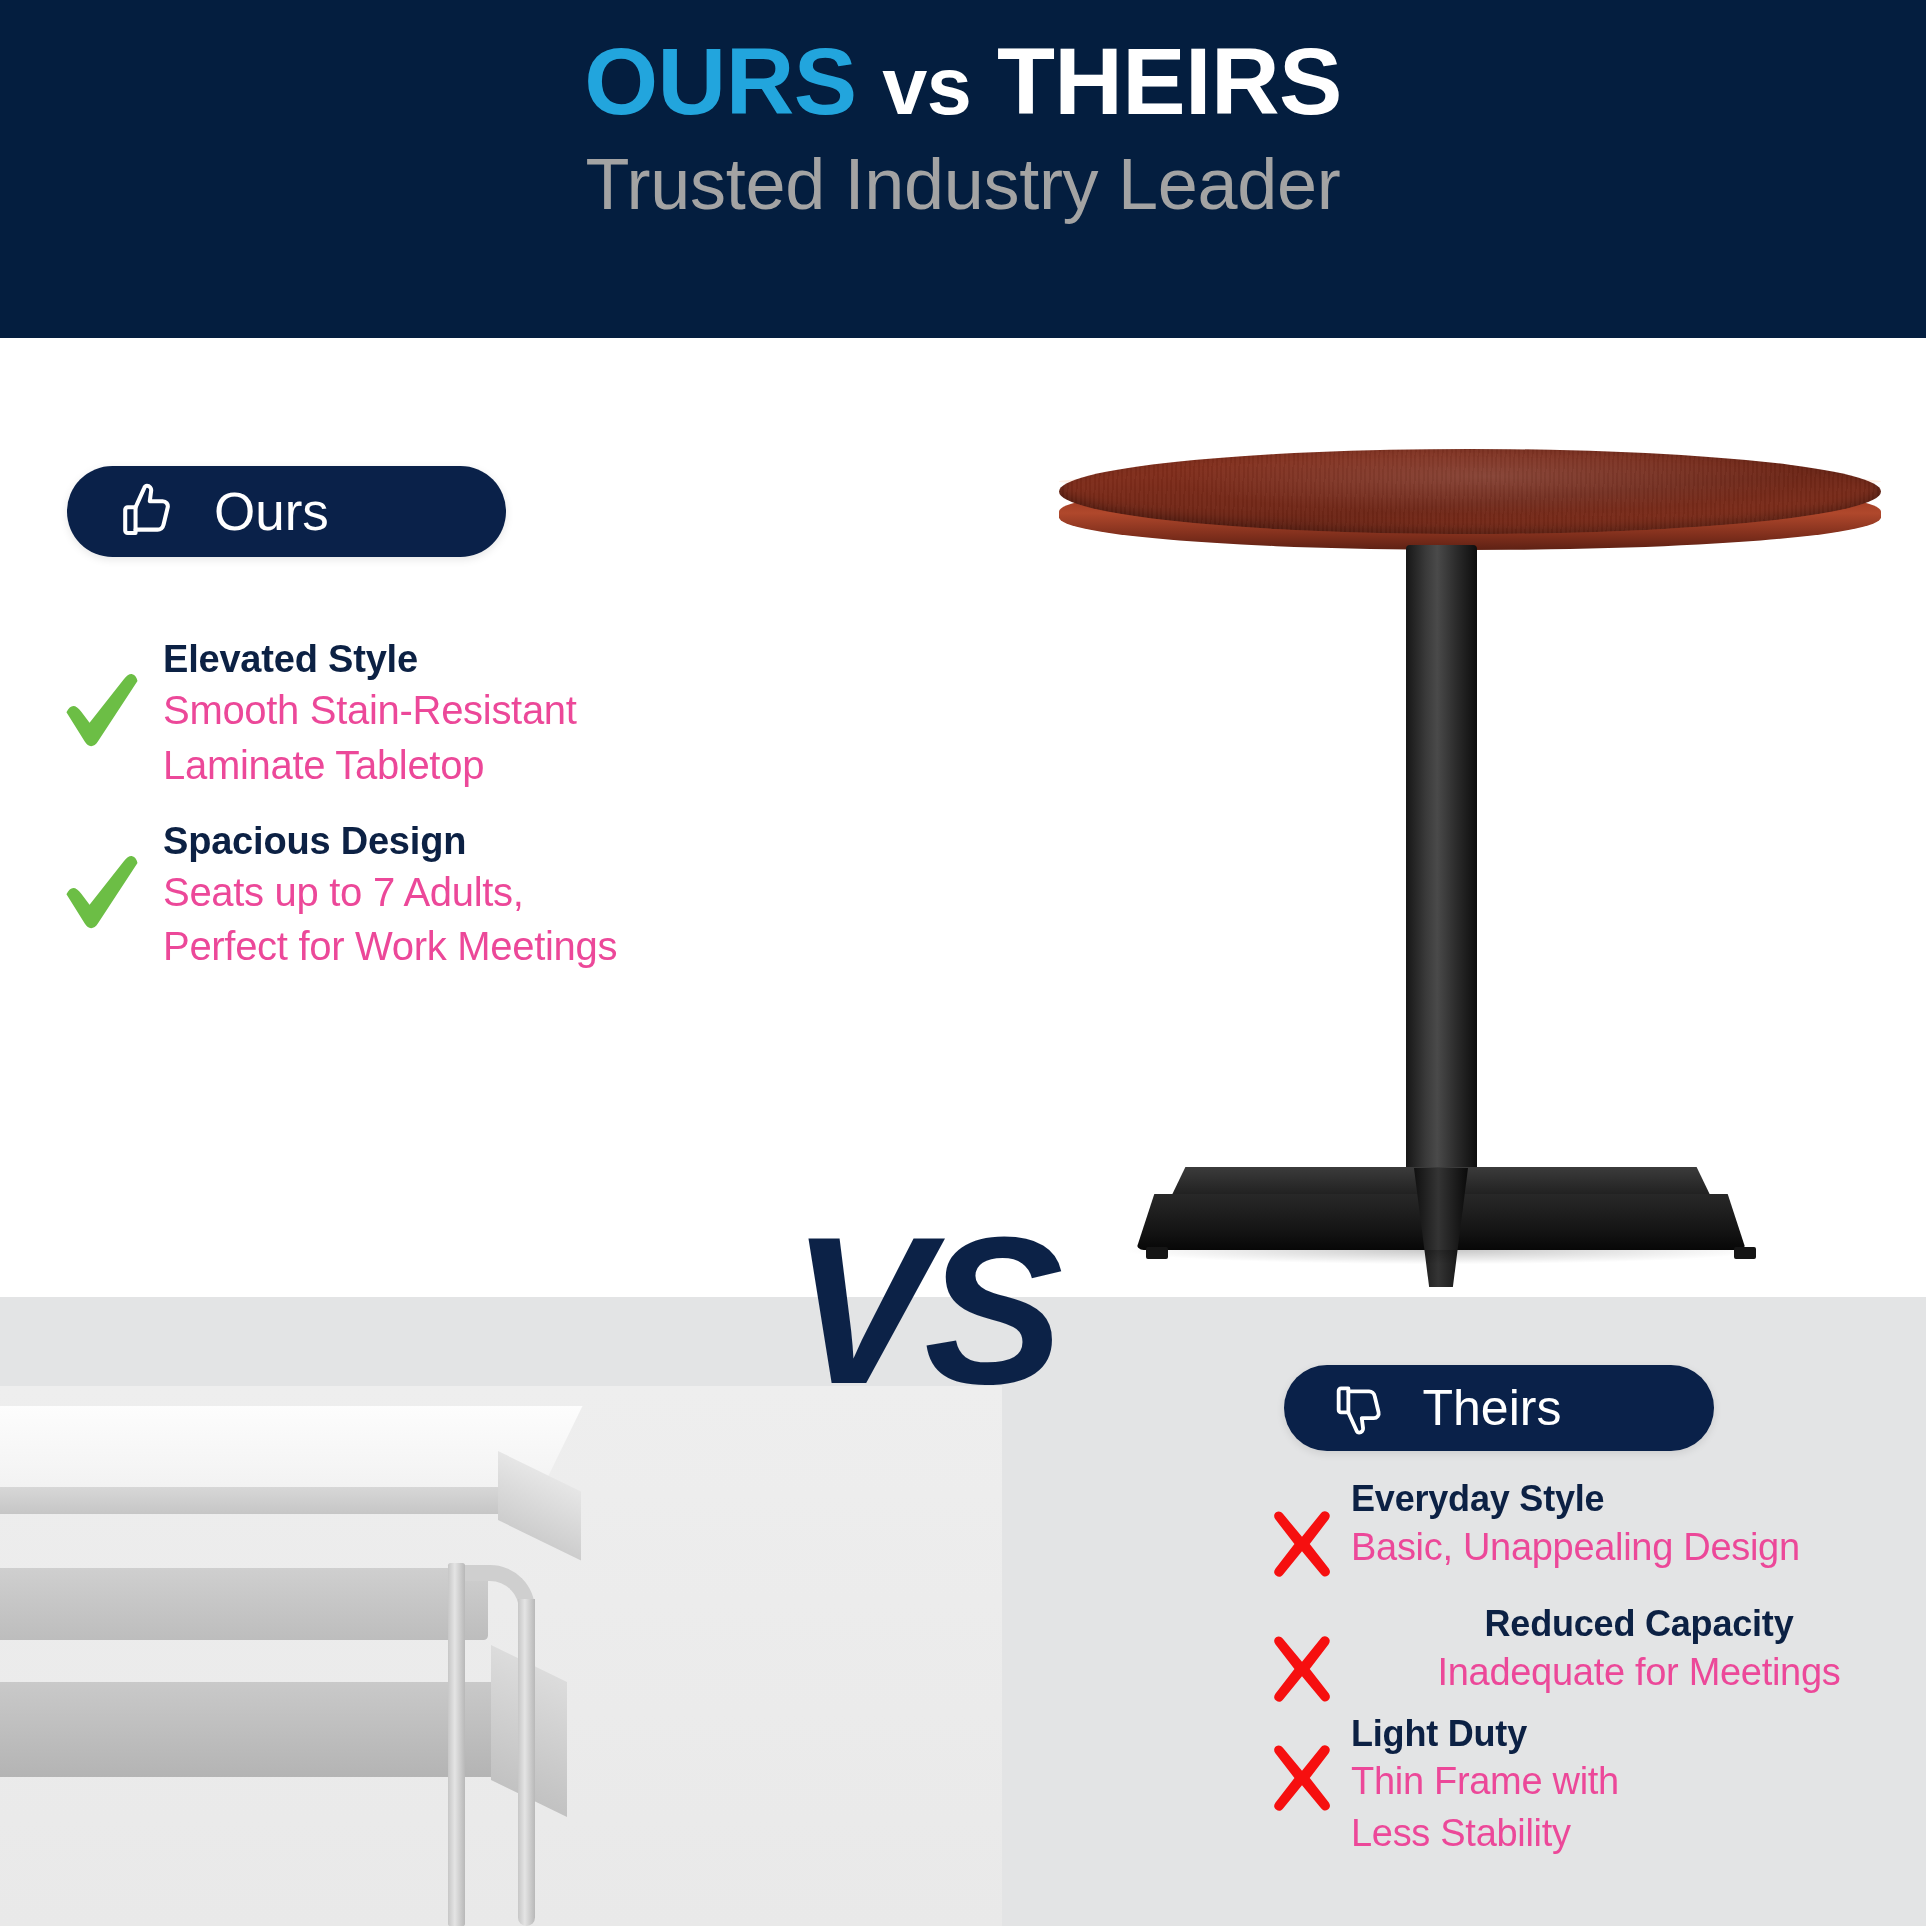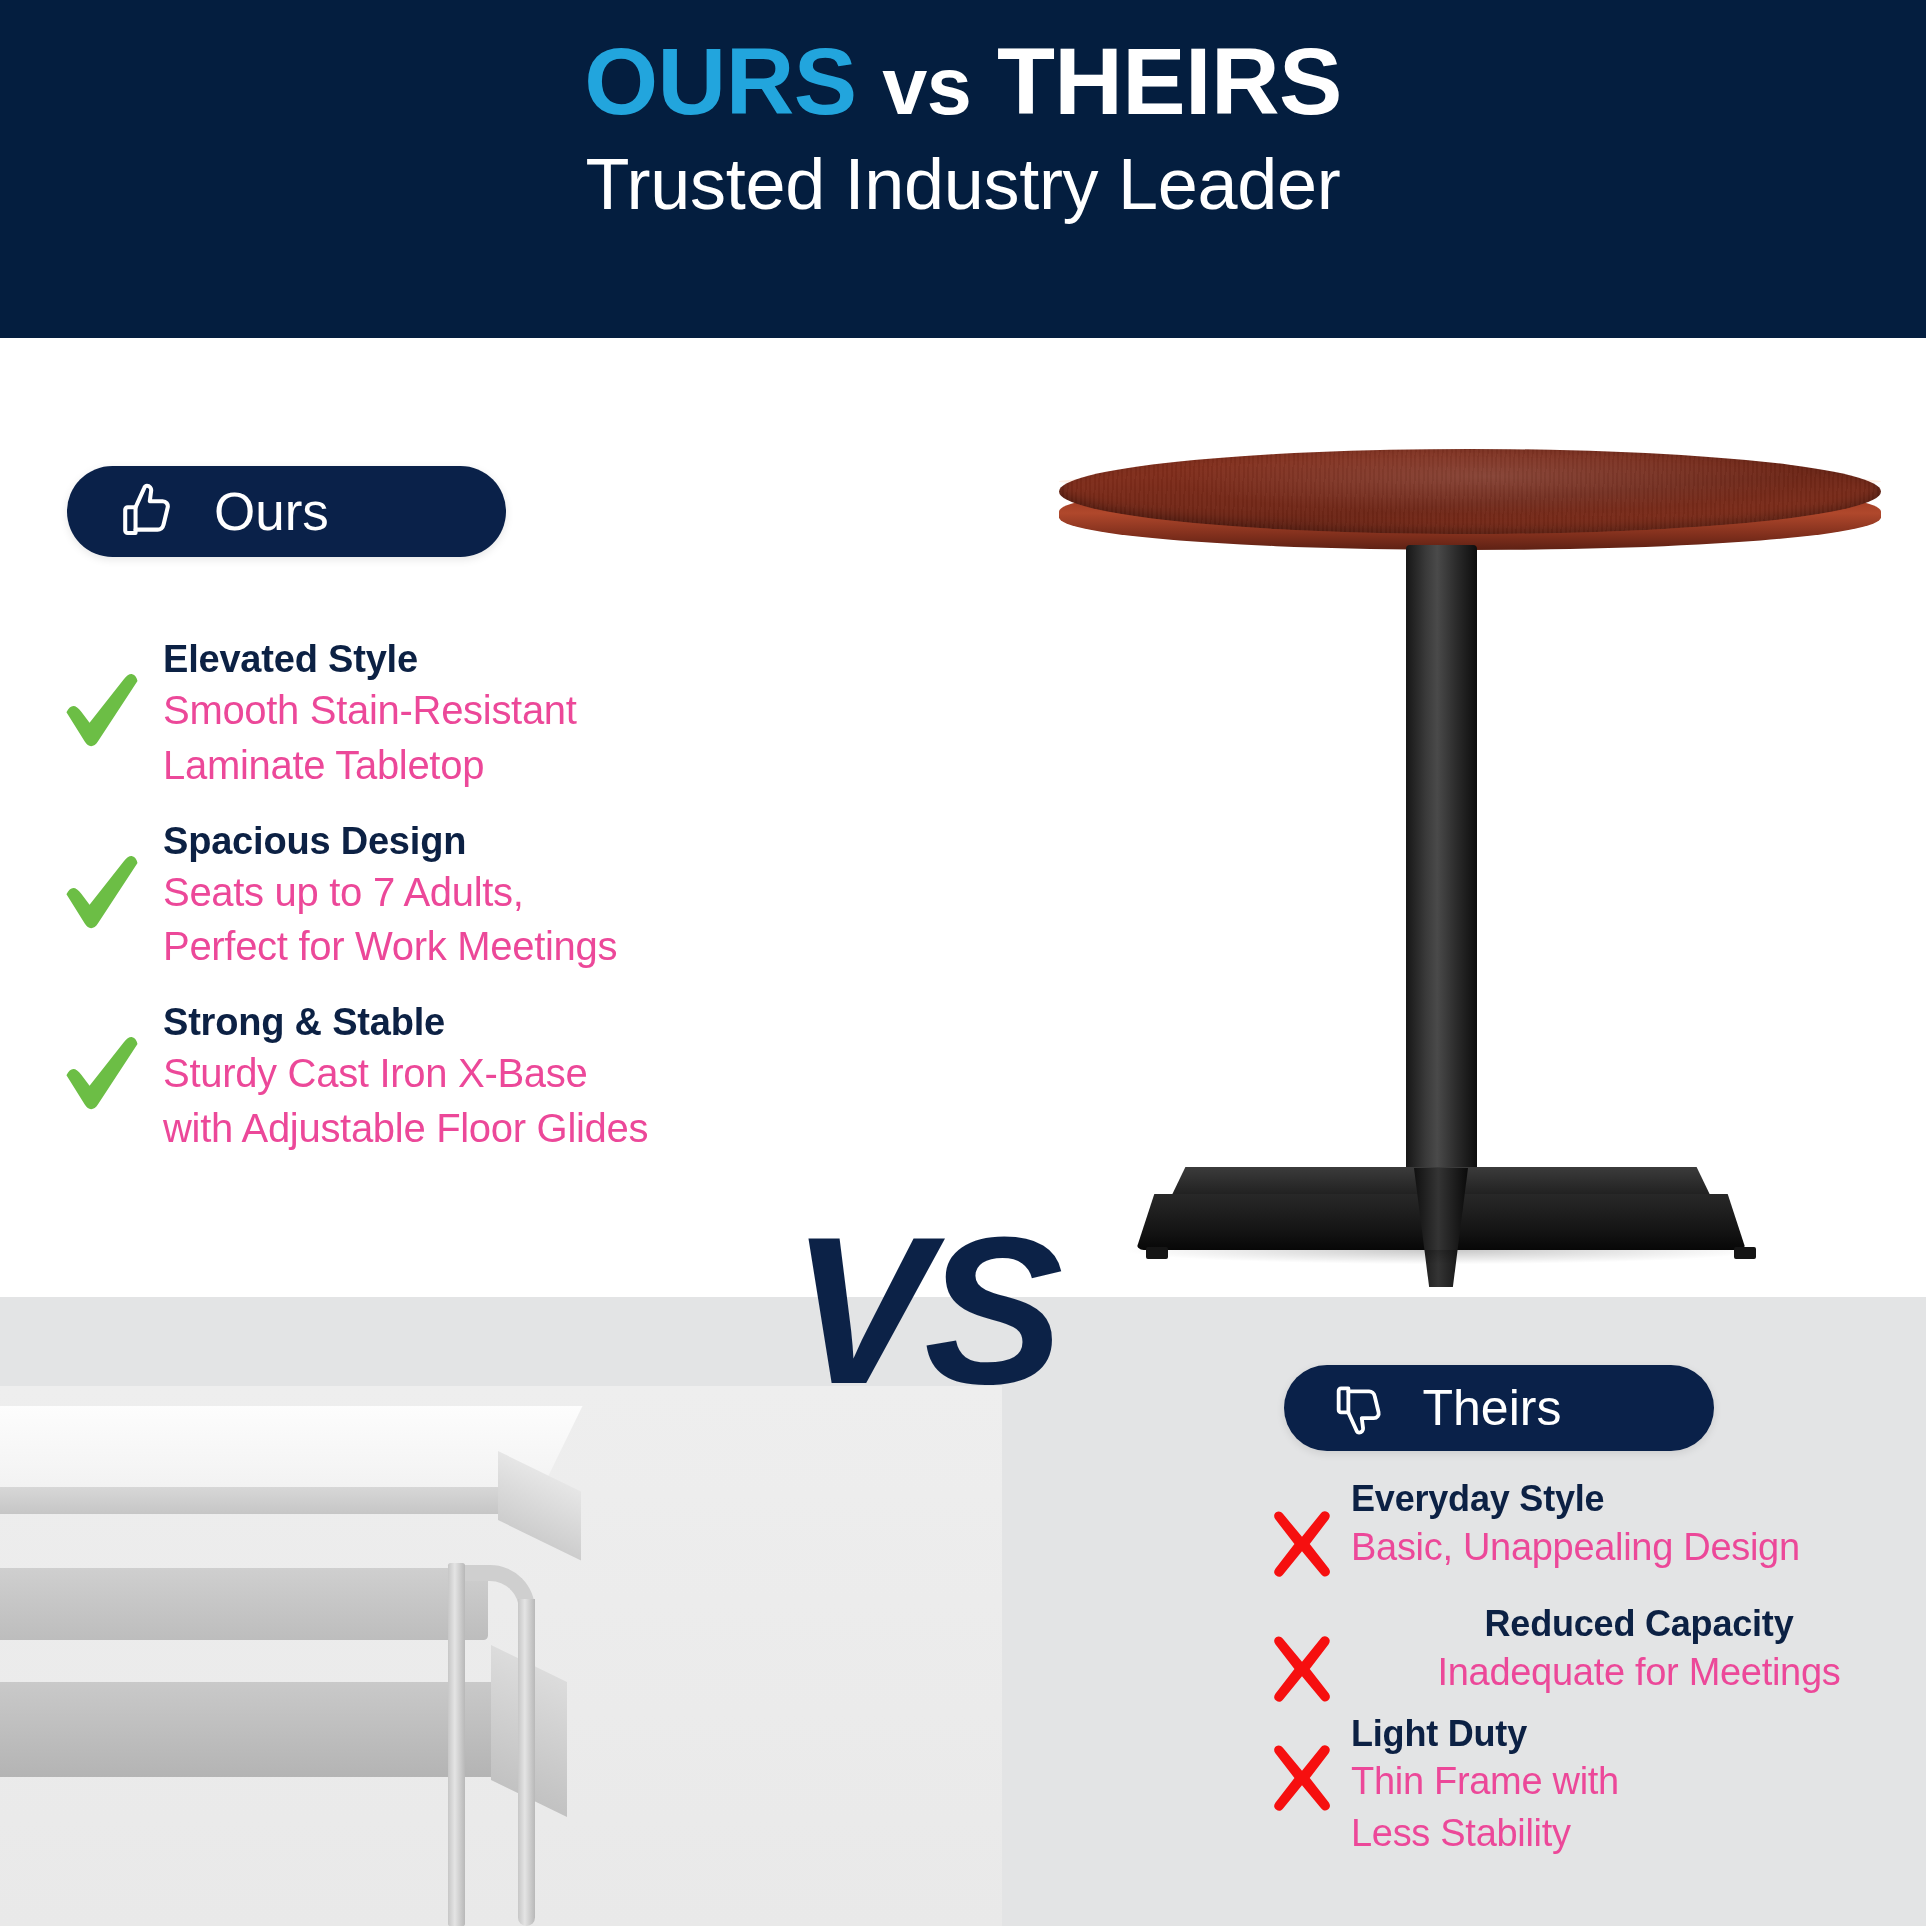--- a/index.html
+++ b/index.html
@@ -36,21 +36,21 @@
     letter-spacing:-0.6px;
     line-height:1.02;
     white-space:nowrap;
     color:#ffffff;
   }
   #title .ours { color:#22a5dd; }
   #title .vs-small { font-size:81px; }
   #subtitle {
     font-size:72px;
     font-weight:400;
-    color:#ffffff;
+    color:#a3a3a3;
     line-height:1.25;
     margin-top:9px;
     letter-spacing:-0.3px;
     white-space:nowrap;
   }
 
   
   .pill {
     position:absolute;
     background:#0a2149;
@@ -320,32 +320,20 @@
         <path d="M2.2 20.4c1.1-2.2 2.3-3.3 3.6-3.3 1.2 0 2.6 1.0 4.1 3.0l4.3 5.7L32.0 3.2c1.6-2.0 3.1-2.9 4.4-2.6 1.4.3 2.3 1.5 2.7 3.5L18.6 35.5c-1.1 1.7-2.3 2.5-3.6 2.5-1.2 0-2.3-.8-3.3-2.4L2.2 20.4z" fill="#6cbe45"></path>
       </svg>
     </div>
     <div class="ftext">
       <div class="fhead">Spacious Design</div>
       <div class="fbody">Seats up to 7 Adults,</div>
       <div class="fbody">Perfect for Work Meetings</div>
     </div>
   </div>
 
-  <div class="feature">
-    <div class="mark">
-      <svg width="89" height="77" viewBox="0 0 46 40">
-        <path d="M2.2 20.4c1.1-2.2 2.3-3.3 3.6-3.3 1.2 0 2.6 1.0 4.1 3.0l4.3 5.7L32.0 3.2c1.6-2.0 3.1-2.9 4.4-2.6 1.4.3 2.3 1.5 2.7 3.5L18.6 35.5c-1.1 1.7-2.3 2.5-3.6 2.5-1.2 0-2.3-.8-3.3-2.4L2.2 20.4z" fill="#6cbe45"></path>
-      </svg>
-    </div>
-    <div class="ftext">
-      <div class="fhead">Strong &amp; Stable</div>
-      <div class="fbody">Sturdy Cast Iron X-Base</div>
-      <div class="fbody">with Adjustable Floor Glides</div>
-    </div>
-  </div>
 
 </div>
 
 <div id="vs-word">VS</div>
 
 <div class="pill" id="pill-theirs">
   <span>
     <svg width="63" height="63" viewBox="0 0 24 24" fill="none" stroke="#ffffff" stroke-width="1.45" stroke-linecap="round" stroke-linejoin="round">
       <path d="M7 13.5V4.3H4.2a.9.9 0 0 0-.9.9v7.4c0 .5.4.9.9.9H7z"></path>
       <path d="M7 13.5l3.1 6.9c.2.5.5.8 1 .8.9 0 1.6-.8 1.5-1.7l-.5-3.8h4.6c1.2 0 2.1-1.1 1.8-2.3l-1.5-6.2c-.2-1-1.1-1.7-2.1-1.7H7"></path>

